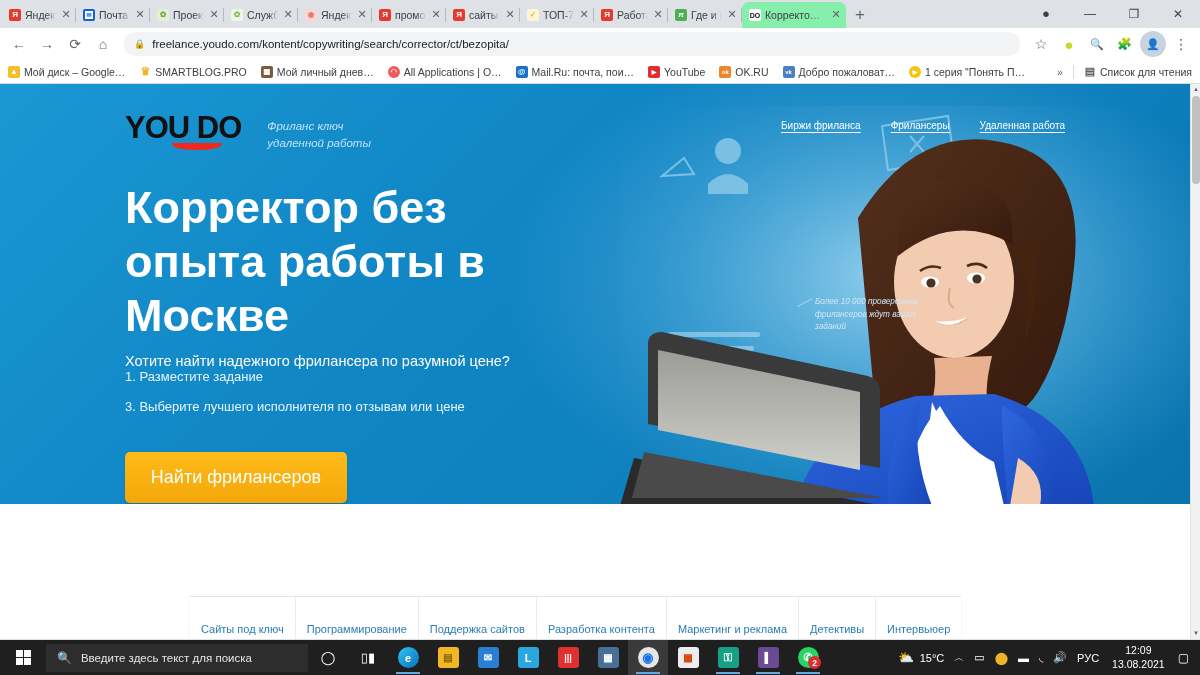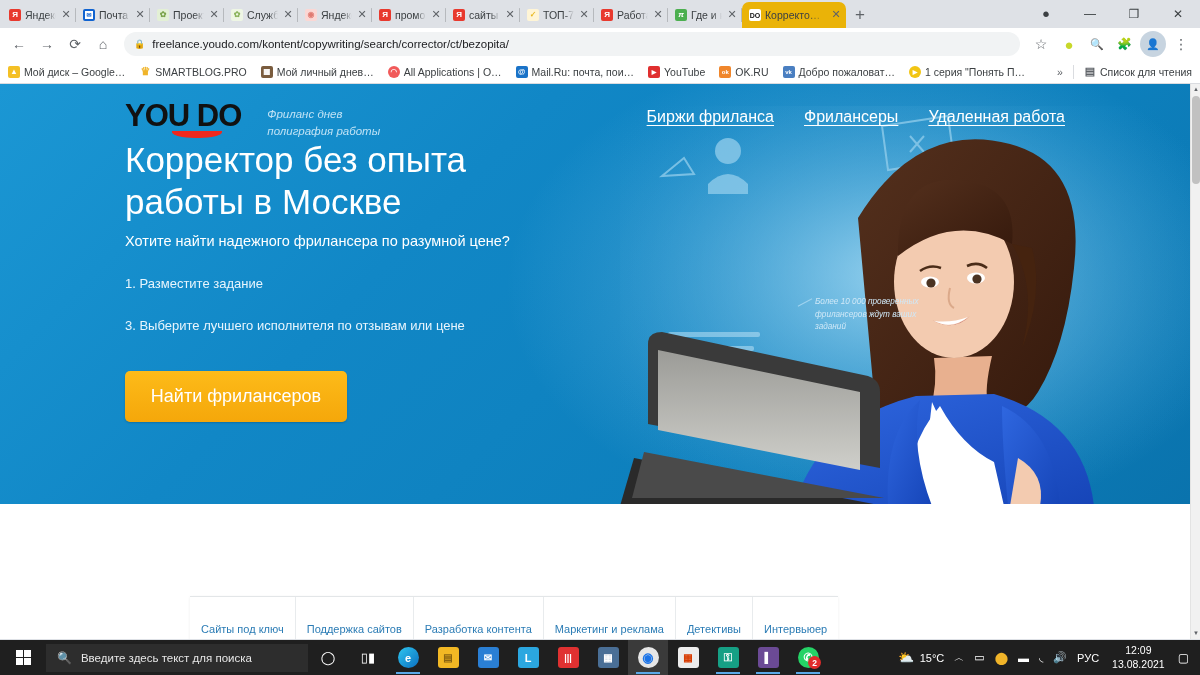--- a/index.html
+++ b/index.html
@@ -21,21 +21,21 @@
   }
   .tab {
     height: 26px; width: 74px; flex: 0 0 74px;
     display: flex; align-items: center; gap: 4px;
     padding: 0 4px 0 7px;
     font-size: 10.5px; color: #3c4043;
     position: relative;
     border-radius: 7px 7px 0 0;
     white-space: nowrap; overflow: hidden;
   }
-  .tab.active { background: #eab308; width: 104px; flex: 0 0 104px; justify-content: flex-end; }
+  .tab.active { background: #86efac; width: 104px; flex: 0 0 104px; justify-content: flex-end; }
   .tab:not(.active)::after {
     content: ""; position: absolute; right: 0; top: 6px;
     width: 1px; height: 14px; background: #b6b9bd;
   }
   .tab .fav {
     width: 12px; height: 12px; flex: 0 0 12px; border-radius: 2px;
     display: flex; align-items: center; justify-content: center;
     font-size: 8px; font-weight: bold; color: #fff; line-height: 1;
   }
   .tab .tlabel {
@@ -101,47 +101,47 @@
   
   .hero {
     position: relative; height: 420px; width: 1190px;
     background: linear-gradient(135deg,#1b97d4 0%,#1187c6 35%,#0d7fbc 70%,#0a73ad 100%);
     overflow: hidden;
   }
   .hero::before{
     content:""; position:absolute; left:0; top:0; width:100%; height:100%;
     background: radial-gradient(ellipse 520px 340px at 74% 48%, rgba(140,205,240,.55), rgba(140,205,240,0) 72%);
   }
-  .hero-inner { position: relative; width: 940px; margin: 0 auto; padding-top: 16px; }
+  .hero-inner { position: relative; width: 940px; margin: 0 auto; padding-top: 28px; }
 
   .hdr { display: flex; align-items: flex-start; }
   .logo {
     font-size: 31px; font-weight: 900; color: #111; letter-spacing: -1px;
     line-height: 1; position: relative; padding-bottom: 6px;
   }
   .logo .smile {
     position: absolute; left: 47px; bottom: -1px; width: 50px; height: 13px;
     border-bottom: 7px solid #f0281e; border-radius: 0 0 46% 46%;
   }
   .tagline {
     margin-left: 26px; margin-top: 6px;
     font-size: 11.5px; font-style: italic; color: #bfe2f5; line-height: 1.45;
   }
   .topnav { margin-left: auto; display: flex; gap: 30px; padding-top: 8px; }
   .topnav a {
-    font-size: 16px; color: #fff; text-decoration: underline;
+    font-size: 10px; color: #fff; text-decoration: underline;
     text-underline-offset: 3px; white-space: nowrap;
   }
 
   .h1 {
-    font-size: 35px; color: #fff; font-weight: 400;
+    margin-top: 30px; font-size: 45px; color: #fff; font-weight: 700;
     line-height: 1.2; max-width: 420px;
   }
   .sub { margin-top: 10px; font-size: 14.5px; color: #fff; }
-  .steps { margin-top: 27px; display: flex; flex-direction: column; gap: 27px; }
+  .steps { display: flex; flex-direction: column; gap: 15px; }
   .steps div { font-size: 13px; color: #e8f5fd; }
   .cta {
     margin-top: 38px; width: 222px; height: 51px;
     background: linear-gradient(180deg,#fdbb19 0%,#f5a70a 100%);
     border-radius: 5px; display: flex; align-items: center;
     justify-content: center; color: #fff; font-size: 18px;
     box-shadow: 0 1px 2px rgba(0,0,0,.18);
   }
 
   
@@ -416,42 +416,43 @@
         </div>
       </div>
 
       <div class="hero-inner">
         <div class="hdr">
           <div class="logo">
             <span>YOU DO</span>
             <span class="smile"></span>
           </div>
           <div class="tagline">
-            <div>Фриланс днев</div>
-            <div>полиграфия работы</div>
+            <div>Фриланс ключ</div>
+            <div>удаленной работы</div>
           </div>
           <nav class="topnav">
             <a href="#">Биржи фриланса</a>
             <a href="#">Фрилансеры</a>
             <a href="#">Удаленная работа</a>
           </nav>
         </div>
 
         <h1 class="h1">Корректор без опыта работы в Москве</h1>
         <div class="sub">Хотите найти надежного фрилансера по разумной цене?</div>
         <div class="steps">
           <div>1. Разместите задание</div>
           <div>3. Выберите лучшего исполнителя по отзывам или цене</div>
         </div>
         <div class="cta">Найти фрилансеров</div>
       </div>
     </div>
 
     <div class="catbar">
       <div class="cat">Сайты под ключ</div>
+      <div class="cat">Программирование</div>
       <div class="cat">Поддержка сайтов</div>
       <div class="cat">Разработка контента</div>
       <div class="cat">Маркетинг и реклама</div>
       <div class="cat">Детективы</div>
       <div class="cat">Интервьюер</div>
     </div>
 
     <div class="vscroll">
       <div class="arrow" style="top:0">▲</div>
       <div class="thumb" style="top:12px"></div>

